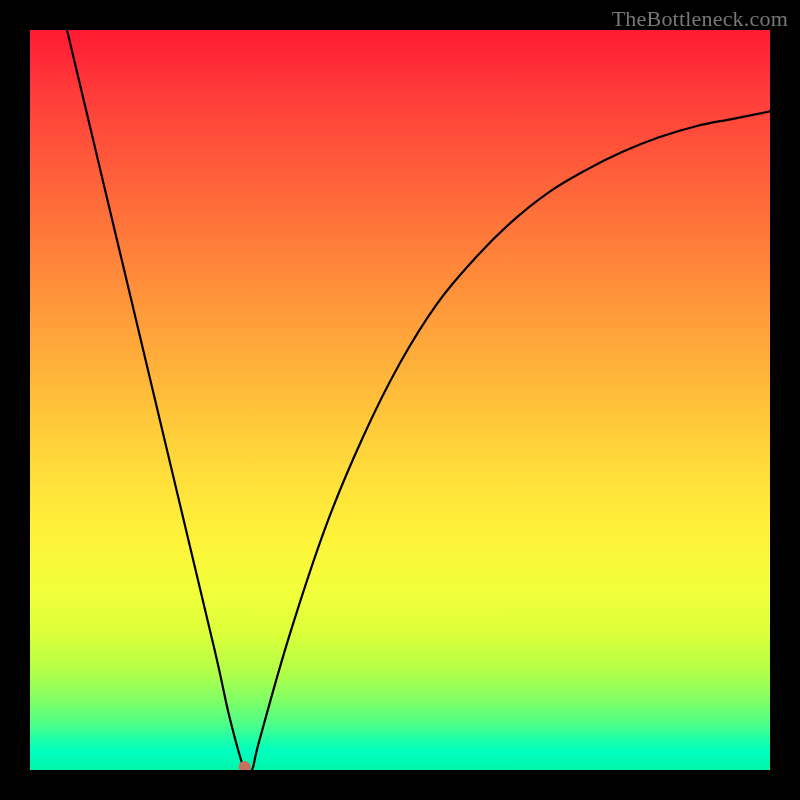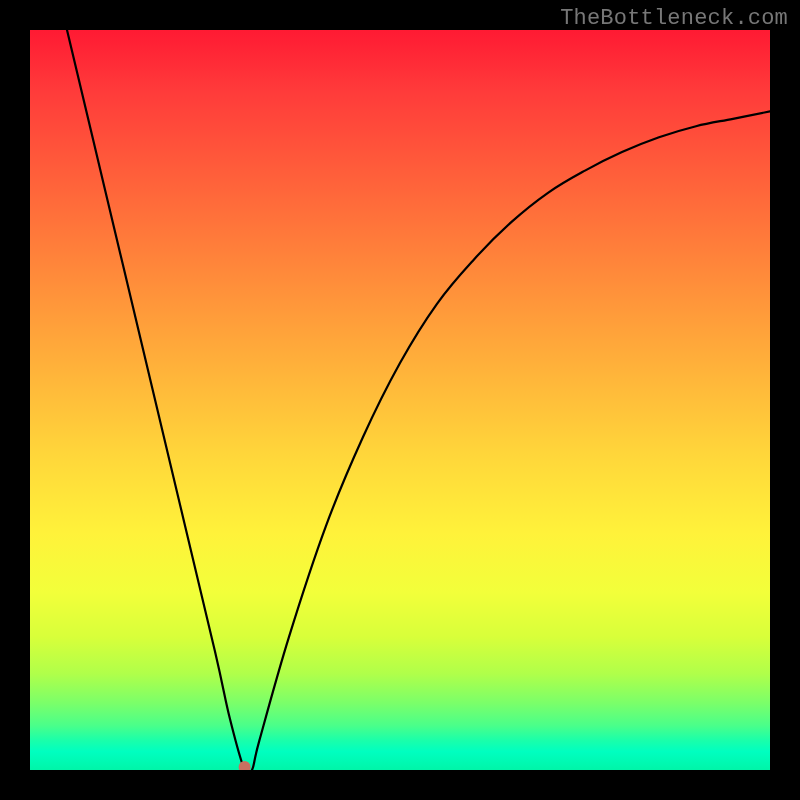--- a/index.html
+++ b/index.html
@@ -32,21 +32,21 @@
       #4aff8a 94%,
       #1affaa 96%,
       #00ffc0 97.5%,
       #00f5a8 100%
     );
   }
   .watermark {
     position: absolute;
     top: 6px;
     right: 12px;
-    font-family: Liberation Mono, monospace;
+    font-family: Liberation Serif, serif;
     font-size: 22px;
     color: #777777;
     letter-spacing: 0.2px;
     text-align: right;
   }
   svg.curve {
     position: absolute;
     left: 0;
     top: 0;
     width: 740px;

